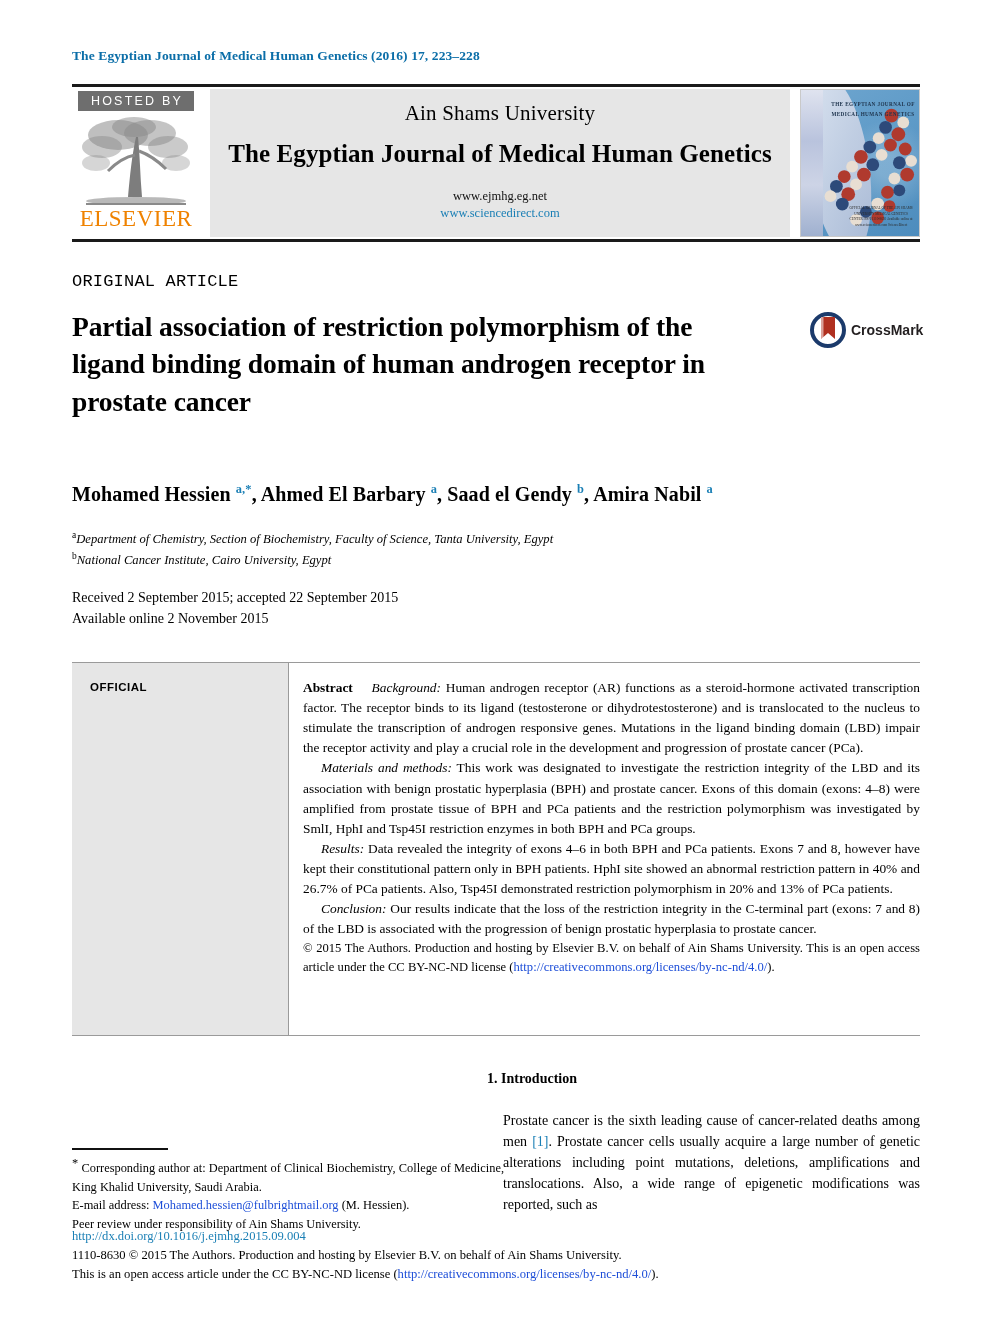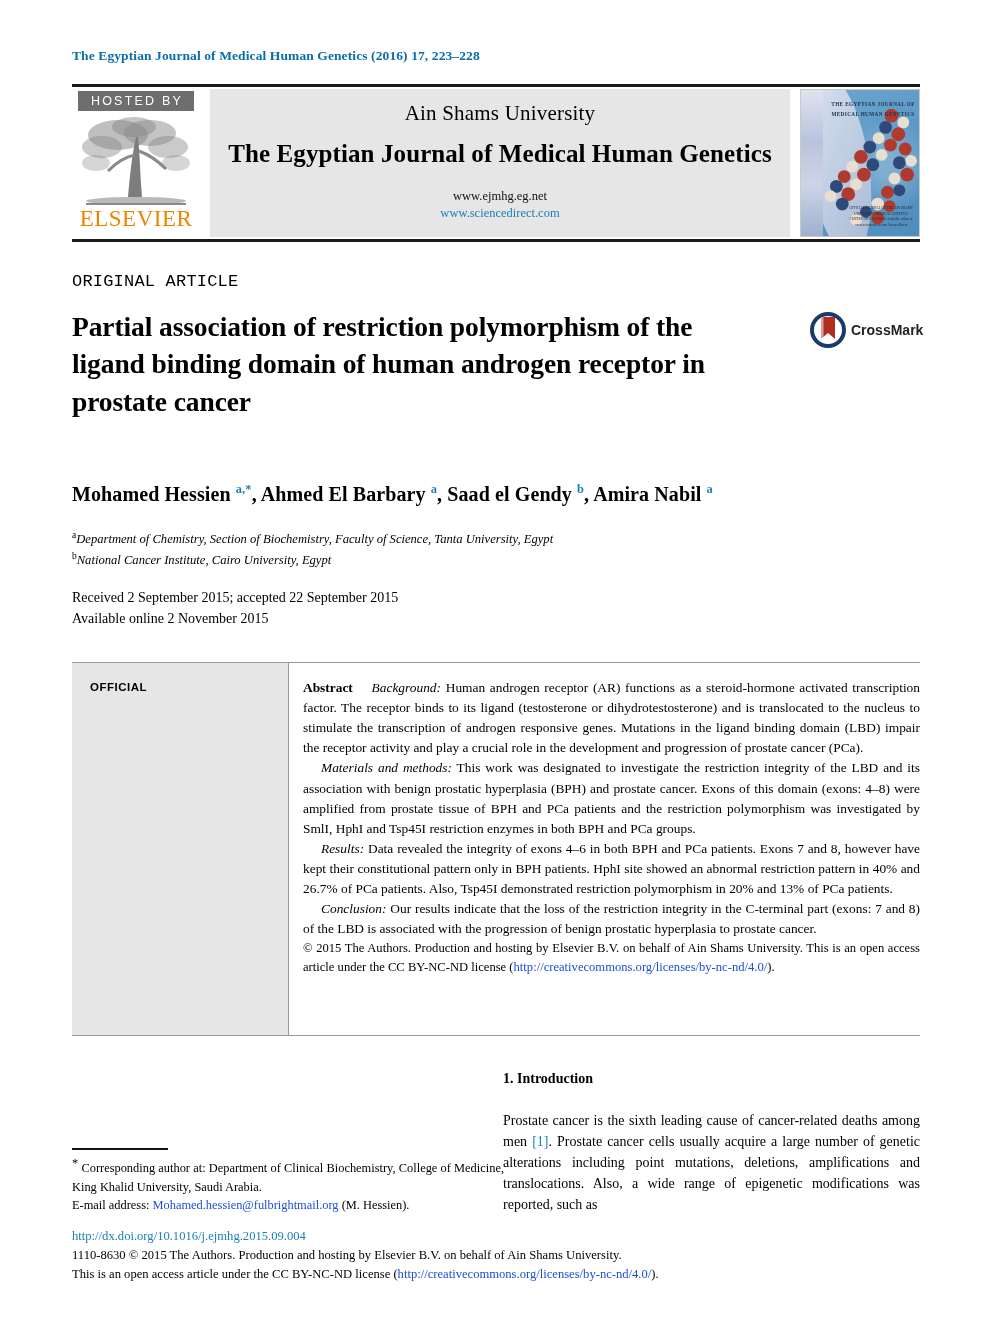--- a/index.html
+++ b/index.html
@@ -325,21 +325,21 @@
     text-align: justify;
   }
   a.lnk, .lnk {
     color: #1d4ed8;
     text-decoration: none;
   }
 
   
   .intro-heading {
     position: absolute;
-    left: 503px;
+    left: 487px;
     top: 1071px;
     font-size: 14px;
     font-weight: bold;
   }
   .intro-body {
     position: absolute;
     left: 503px;
     top: 1110px;
     width: 417px;
     font-size: 14px;
@@ -542,20 +542,21 @@
   <div class="footnote">
     <div>
       <sup>*</sup>
       <span>Corresponding author at: Department of Clinical Biochemistry, College of Medicine, King Khalid University, Saudi Arabia.</span>
     </div>
     <div>
       <span>E-mail address:</span>
       <span class="lnk">Mohamed.hessien@fulbrightmail.org</span>
       <span>(M. Hessien).</span>
     </div>
+    <div>Peer review under responsibility of Ain Shams University.</div>
   </div>
 
   <div class="doi-line">http://dx.doi.org/10.1016/j.ejmhg.2015.09.004</div>
   <div class="bottom-copy">
     <div>1110-8630 © 2015 The Authors. Production and hosting by Elsevier B.V. on behalf of Ain Shams University.</div>
     <div>
       <span>This is an open access article under the CC BY-NC-ND license (</span><span class="lnk">http://creativecommons.org/licenses/by-nc-nd/4.0/</span><span>).</span>
     </div>
   </div>
 

